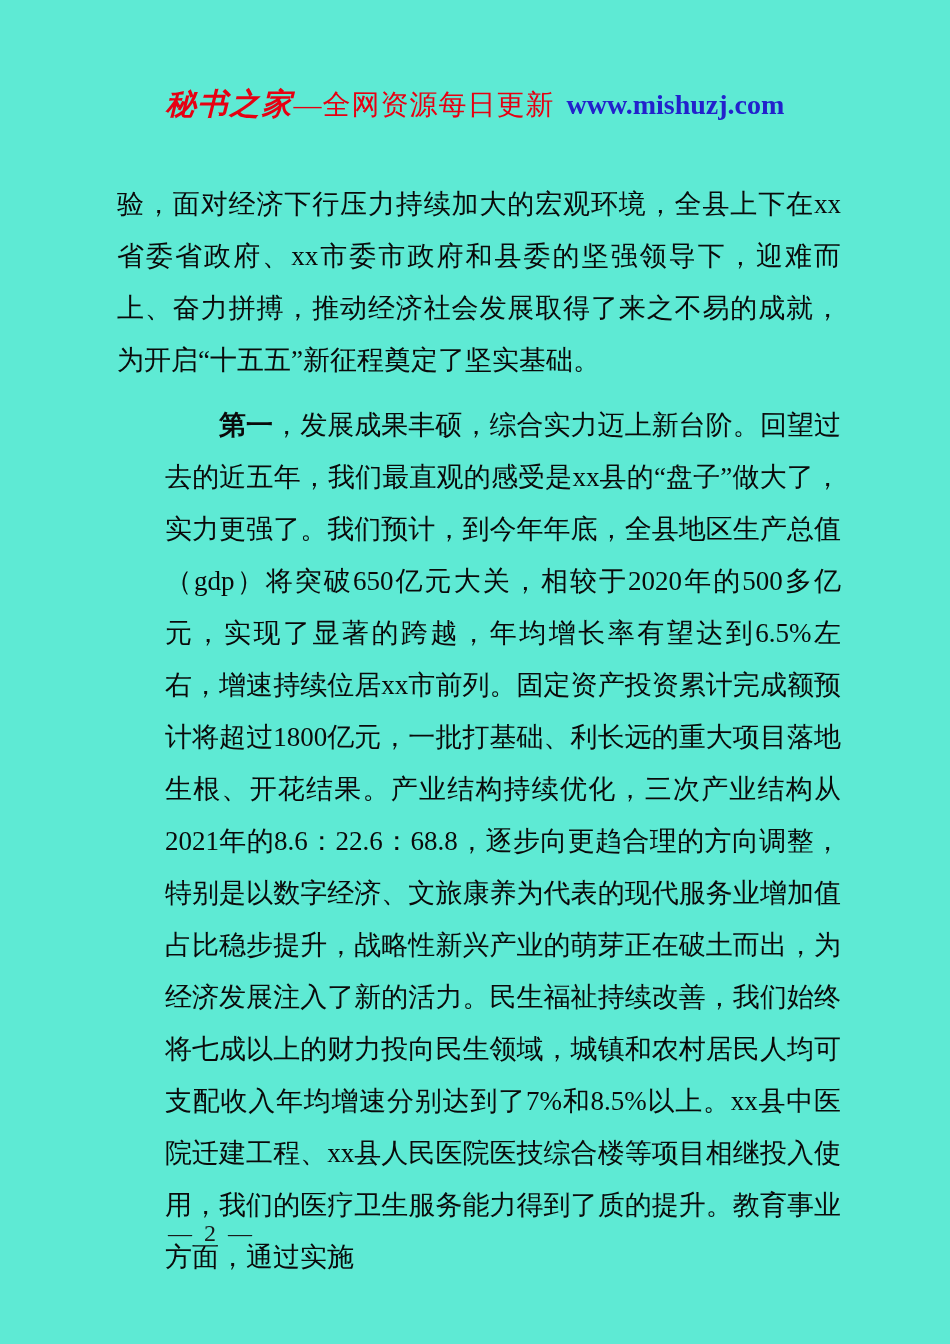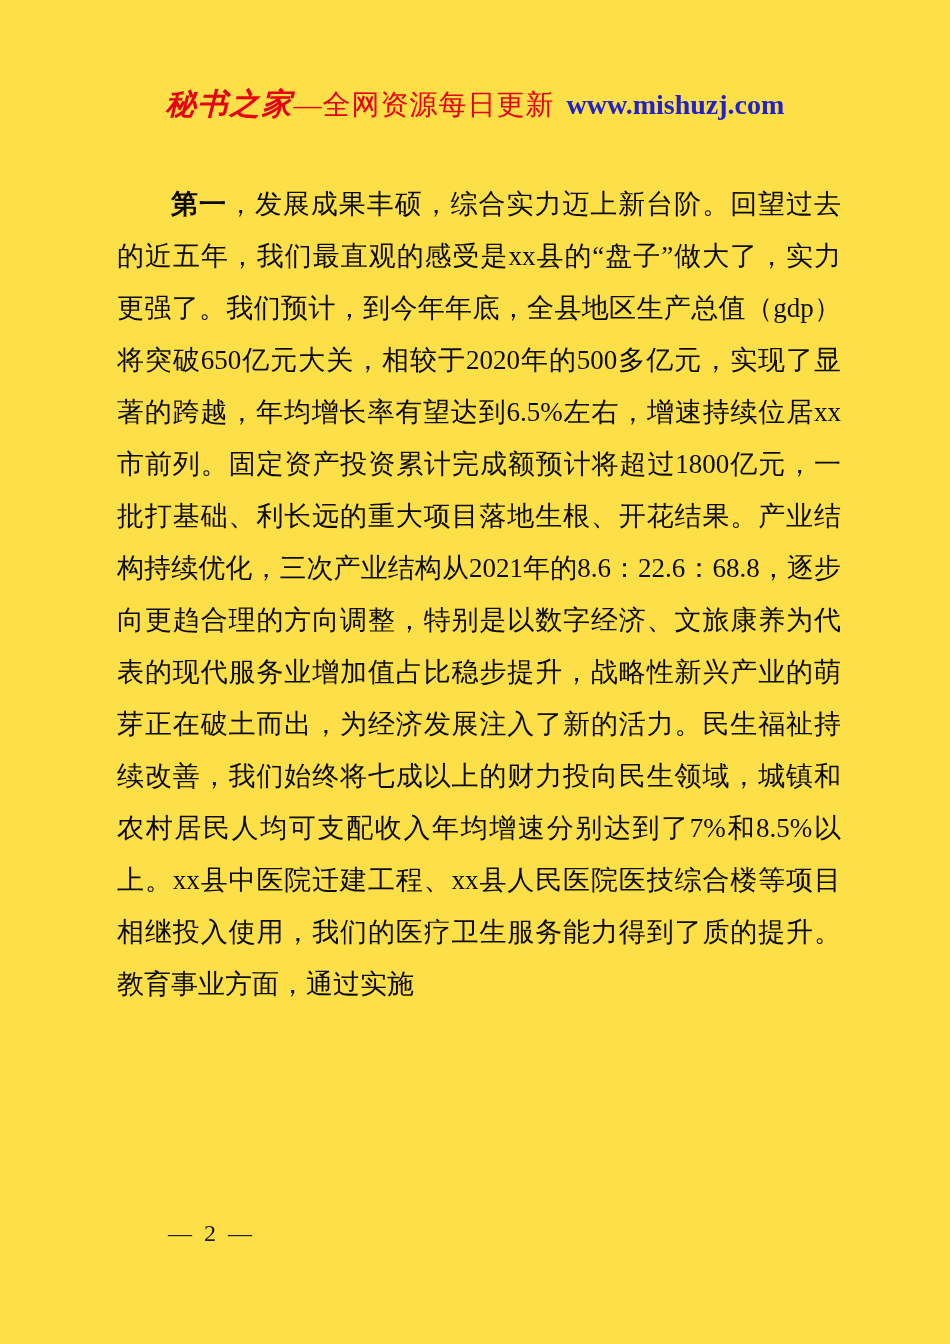--- a/index.html
+++ b/index.html
@@ -1,21 +1,21 @@
 <!DOCTYPE html>
 <html><head>
 <meta charset="utf-8">
 <style>
   * { box-sizing: border-box; }
   html, body { margin: 0; padding: 0; background: #ffffff; }
   .page {
     position: relative;
     width: 950px;
     height: 1344px;
-    background: #fde047;
+    background: #5eead4;
     overflow: hidden;
     font-family: "Liberation Serif", "DejaVu Serif", serif;
     color: #0a0a0a;
   }
   .doc-header {
     position: absolute;
     top: 86px;
     left: 0;
     width: 100%;
     text-align: center;
@@ -69,20 +69,21 @@
 </head>
 <body>
 
 <div class="page">
 
   <header class="doc-header">
     <span class="brand" style="color: rgb(230, 0, 18);">秘书之家</span><span class="tagline" style="color: rgb(230, 0, 18);">—全网资源每日更新</span><a class="site-url" style="color: rgb(34, 34, 204);">www.mishuzj.com</a>
   </header>
 
   <main class="doc-body">
+    <p class="para no-indent">验，面对经济下行压力持续加大的宏观环境，全县上下在xx省委省政府、xx市委市政府和县委的坚强领导下，迎难而上、奋力拼搏，推动经济社会发展取得了来之不易的成就，为开启“十五五”新征程奠定了坚实基础。</p>
     <p class="para">
       <strong>第一</strong><span>，发展成果丰硕，综合实力迈上新台阶。回望过去的近五年，我们最直观的感受是xx县的“盘子”做大了，实力更强了。我们预计，到今年年底，全县地区生产总值（gdp）将突破650亿元大关，相较于2020年的500多亿元，实现了显著的跨越，年均增长率有望达到6.5%左右，增速持续位居xx市前列。固定资产投资累计完成额预计将超过1800亿元，一批打基础、利长远的重大项目落地生根、开花结果。产业结构持续优化，三次产业结构从2021年的8.6：22.6：68.8，逐步向更趋合理的方向调整，特别是以数字经济、文旅康养为代表的现代服务业增加值占比稳步提升，战略性新兴产业的萌芽正在破土而出，为经济发展注入了新的活力。民生福祉持续改善，我们始终将七成以上的财力投向民生领域，城镇和农村居民人均可支配收入年均增速分别达到了7%和8.5%以上。xx县中医院迁建工程、xx县人民医院医技综合楼等项目相继投入使用，我们的医疗卫生服务能力得到了质的提升。教育事业方面，通过实施</span>
     </p>
   </main>
 
   <footer class="doc-footer">
     <span>— 2 —</span>
   </footer>
 
 </div>

